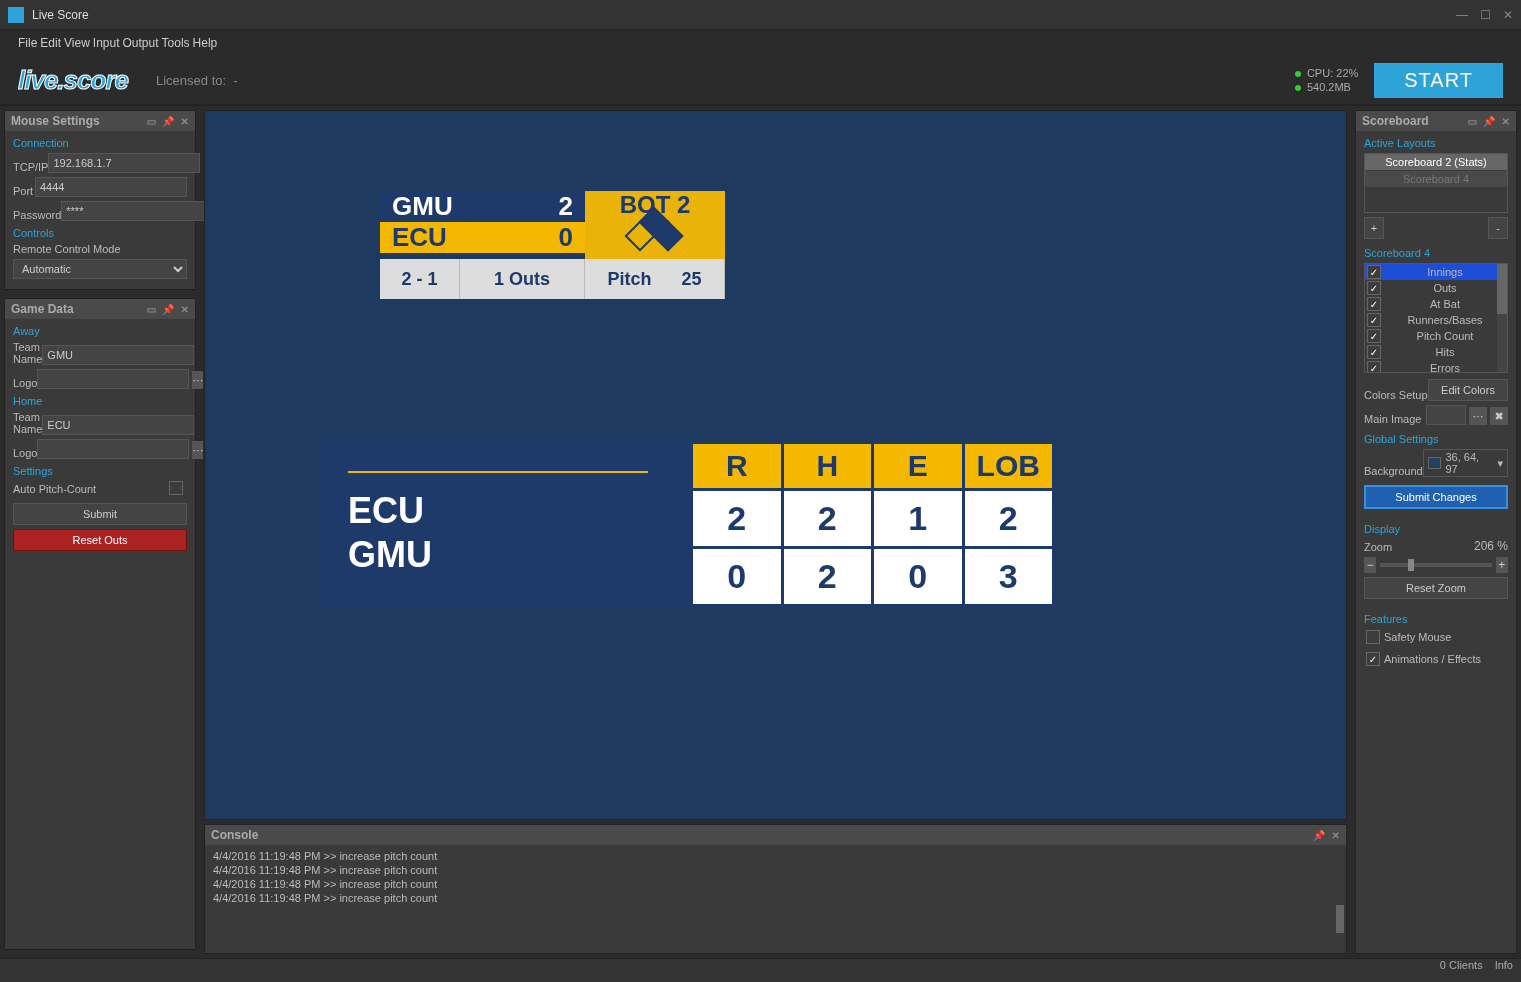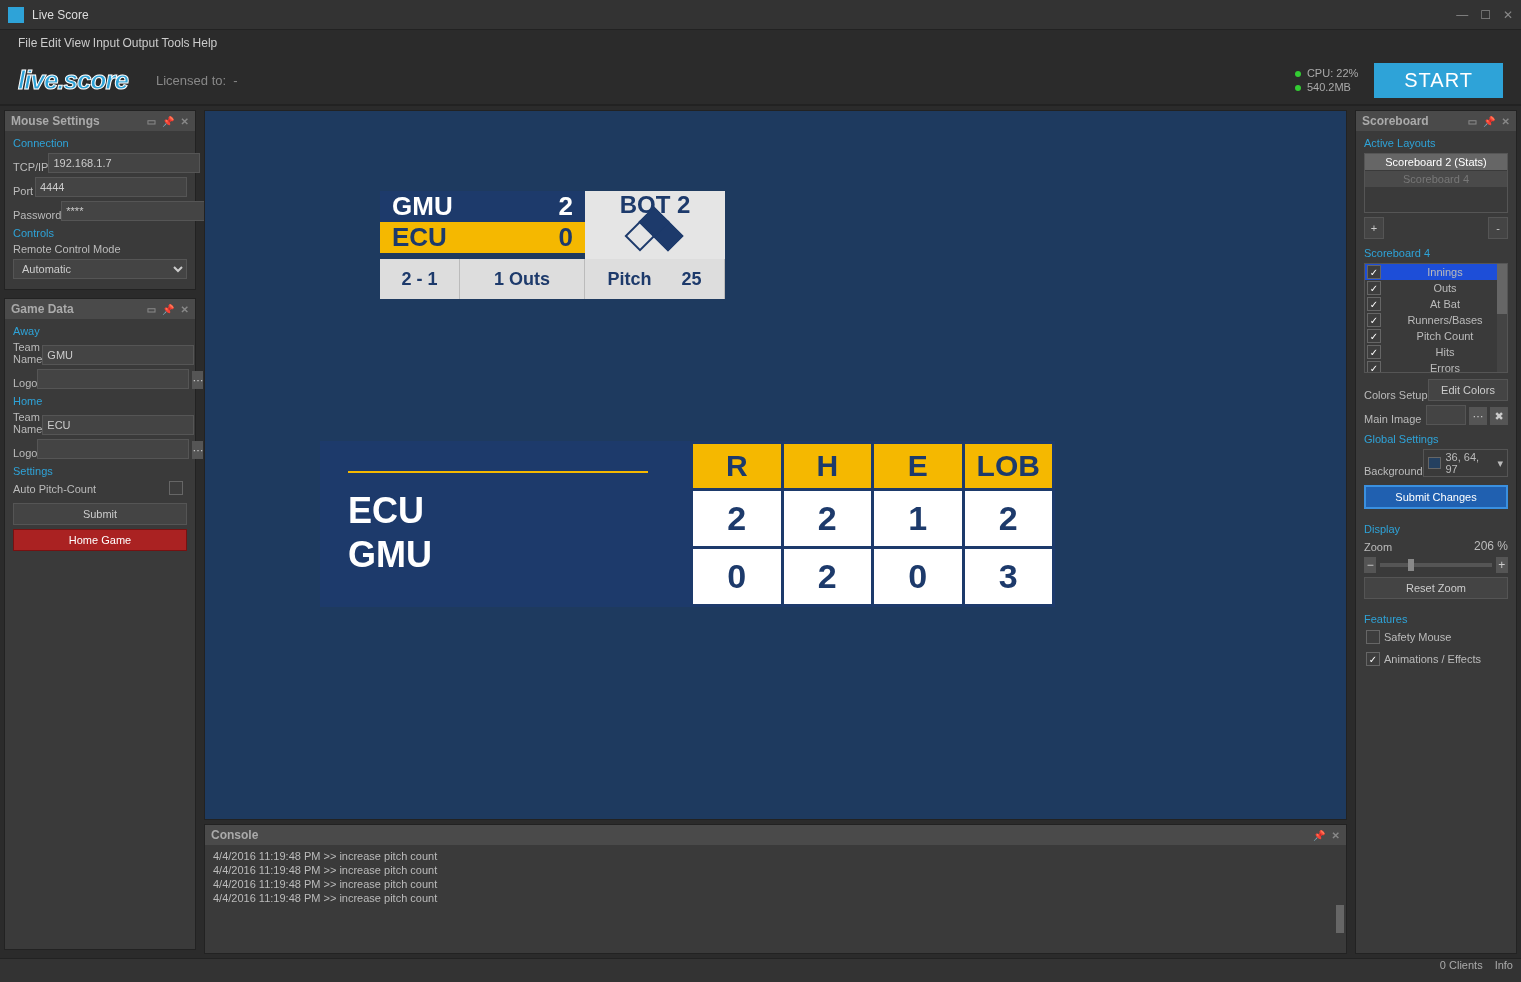--- a/index.html
+++ b/index.html
@@ -52,21 +52,21 @@
 
 
 .canvas { flex: 1; background: #1e3a5f; border: 1px solid #222; position: relative; overflow: hidden; }
 
 
 .sb1 { position: absolute; left: 175px; top: 80px; width: 345px; }
 .sb1-away { flex:1; background:#1d3a6b; color:#fff; display:flex; align-items:center; padding:0 12px; font-size:26px; font-weight:700; }
 .sb1-away .sc { margin-left:auto; }
 .sb1-home { flex:1; background:#f5b800; color:#1d3a6b; display:flex; align-items:center; padding:0 12px; font-size:26px; font-weight:700; }
 .sb1-home .sc { margin-left:auto; }
-.sb1-right { width:140px; background:#e5e5e5; display:flex; flex-direction:column; align-items:center; justify-content:center; color:#1d3a6b; }
+.sb1-right { width:140px; background:#eab308; display:flex; flex-direction:column; align-items:center; justify-content:center; color:#1d3a6b; }
 .sb1-inning { font-size:24px; font-weight:700; }
 .sb1-bottom { display:flex; height:40px; background:#ddd; color:#1d3a6b; font-size:18px; font-weight:600; }
 .sb1-bottom > div { display:flex; align-items:center; justify-content:center; border-right:1px solid #bbb; }
 .diamond { position:relative; width:60px; height:40px; }
 .base { position:absolute; width:22px; height:22px; transform:rotate(45deg); border:2px solid #1d3a6b; }
 .base.on { background:#1d3a6b; }
 
 
 .sb2 { position:absolute; left:115px; top:330px; width:735px; background:#1d3a6b; }
 .sb2-main { display:flex; }
@@ -204,21 +204,21 @@
             <input type="text" style="">
             <span class="iconbtn">⋯</span>
             <span class="iconbtn">✖</span>
           </div>
         <div class="fieldset-label" style="margin-top:6px">Settings</div>
         <div class="formrow">
             <label style="width:auto; flex:1">Auto Pitch-Count</label>
             <span class="checkbox"></span>
           </div>
         <button class="btn">Submit</button>
-        <button class="btn red">Home Game</button>
+        <button class="btn red">Reset Outs</button>
       </div>
     </div>
   </div>
 
   <div class="center">
     <div class="canvas">
 
       <div class="sb1">
         <div style="display:flex">
           <div style="flex:1">

